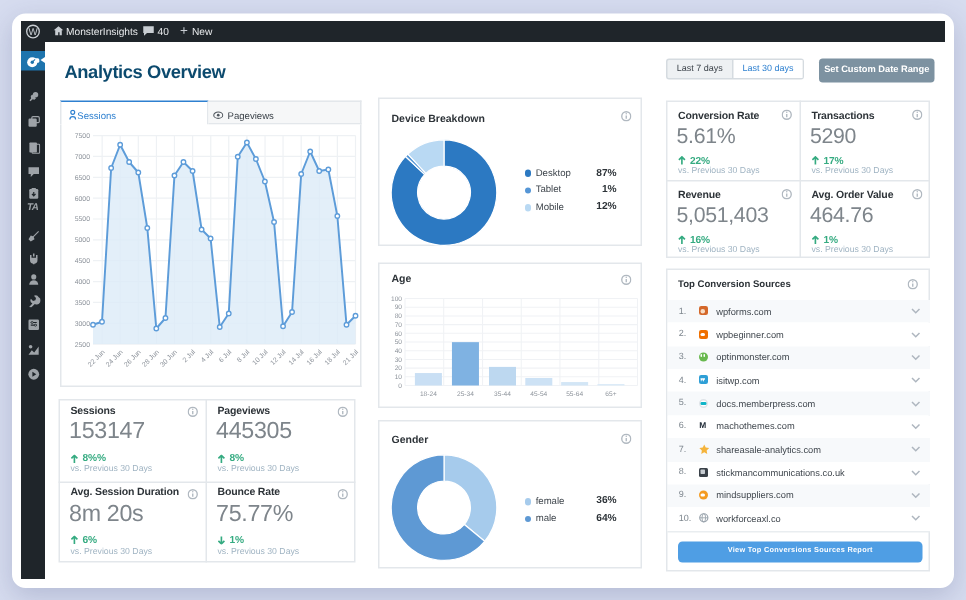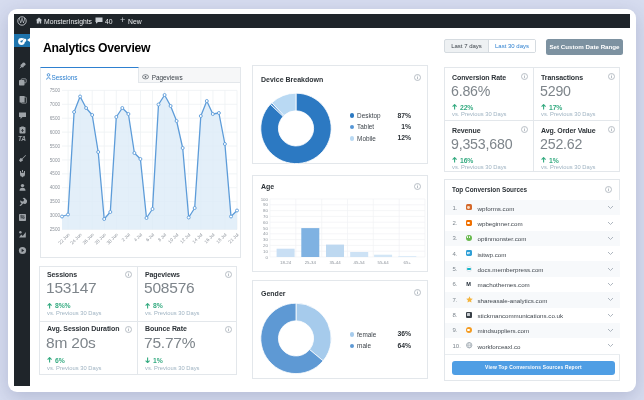--- a/index.html
+++ b/index.html
@@ -85,21 +85,21 @@
           <circle cx="2.4" cy="2.2" r="1.2" fill="#9ea3a8"></circle>
         </svg></div>
       <div style="position:absolute;left:4px;top:212.5px;width:9px;height:9px"><svg width="9" height="9">
           <circle cx="4.5" cy="4.5" r="3.6" fill="#9ea3a8"></circle>
           <polygon points="3.6,2.8 6.2,4.5 3.6,6.2" fill="#1f252a"></polygon>
         </svg></div>
 </div>
 
 <div class="abs" style="left:16px;top:14px;width:599.8px;height:357.8px;background:#fff"></div>
 
-<div class="abs" style="left:29px;top:26.5px;font-size:12.2px;font-weight:bold;color:#000000;letter-spacing:-0.25px">Analytics Overview</div>
+<div class="abs" style="left:29px;top:26.5px;font-size:12.2px;font-weight:bold;color:#0c4a6e;letter-spacing:-0.25px">Analytics Overview</div>
 
 <div class="abs" style="left:430px;top:24.5px;width:92px;height:14px;border:1px solid #d5dbe0;border-radius:2px;background:#eef1f3">
   <div class="abs" style="left:0;top:0;width:43px;height:12px;line-height:12px;text-align:center;font-size:6px;color:#3c434a">Last 7 days</div>
   <div class="abs" style="left:43px;top:0;width:47px;height:12px;background:#fff;line-height:12px;text-align:center;font-size:6px;color:#2e80d0;border-left:1px solid #d5dbe0">Last 30 days</div>
 </div>
 <div class="abs" style="left:532px;top:25px;width:77px;height:16px;background:#7d92a1;border-radius:2.5px;line-height:16px;text-align:center;font-size:6.2px;font-weight:bold;color:#fff">Set Custom Date Range</div>
 
 <div class="abs" style="left:26px;top:53px;width:201px;height:16px">
   <div class="abs" style="left:0;top:0;width:98.7px;height:16px;background:#fff;border-top:1.6px solid #2e80d0;border-left:1px solid #e3e7eb;border-right:1px solid #e3e7eb">
     <svg width="5" height="7" style="position:absolute;left:4.5px;top:5px">
@@ -217,21 +217,21 @@
 <div style="position:absolute;left:16px;top:36px;font-size:6.8px;font-weight:bold;color:#35ab81;letter-spacing:-0.1px">8%%</div>
 <div style="position:absolute;left:8px;top:43.8px;font-size:5.8px;color:#9fb3c2">vs. Previous 30 Days</div>
 <svg width="7" height="7" style="position:absolute;left:85.5px;top:5px">
         <circle cx="3.5" cy="3.5" r="3" fill="none" stroke="#b0b8c0" stroke-width="0.9"></circle>
         <line x1="3.5" y1="3" x2="3.5" y2="5.2" stroke="#b0b8c0" stroke-width="0.9"></line>
         <circle cx="3.5" cy="1.9" r="0.5" fill="#b0b8c0"></circle>
       </svg>
 </div>
 <div style="position:absolute;left:123px;top:252px;width:100px;height:54.8px">
 <div style="position:absolute;left:8px;top:4.6px;font-size:7px;font-weight:bold;color:#2d3338;letter-spacing:-0.1px">Pageviews</div>
-<div style="position:absolute;left:7px;top:12.8px;font-size:15.5px;color:#7e858b;letter-spacing:-0.2px">508576</div>
+<div style="position:absolute;left:7px;top:12.8px;font-size:15.5px;color:#7e858b;letter-spacing:-0.2px">445305</div>
 <svg width="6" height="6" style="position:absolute;left:8px;top:36.6px">
         <path d="M2.6 5.6 V0.8 M0.6 2.6 L2.6 0.6 L4.6 2.6" fill="none" stroke="#35ab81" stroke-width="1.1"></path>
       </svg>
 <div style="position:absolute;left:16px;top:36px;font-size:6.8px;font-weight:bold;color:#35ab81;letter-spacing:-0.1px">8%</div>
 <div style="position:absolute;left:8px;top:43.8px;font-size:5.8px;color:#9fb3c2">vs. Previous 30 Days</div>
 <svg width="7" height="7" style="position:absolute;left:87.5px;top:5px">
         <circle cx="3.5" cy="3.5" r="3" fill="none" stroke="#b0b8c0" stroke-width="0.9"></circle>
         <line x1="3.5" y1="3" x2="3.5" y2="5.2" stroke="#b0b8c0" stroke-width="0.9"></line>
         <circle cx="3.5" cy="1.9" r="0.5" fill="#b0b8c0"></circle>
       </svg>
@@ -369,21 +369,21 @@
 <div style="position:absolute;left:7.5px;top:0;font-size:6.4px;color:#3e454c">male</div>
 <div style="position:absolute;right:0;top:-0.4px;font-size:6.8px;font-weight:bold;color:#2d3338">64%</div>
 </div>
 </div>
 
 <div class="abs" style="left:430px;top:52.5px;width:176px;height:105.9px;background:#fff;border:1px solid #e3e7eb"></div>
 <div class="abs" style="left:519px;top:52.5px;width:1px;height:105.9px;background:#e3e7eb"></div>
 <div class="abs" style="left:430px;top:105.7px;width:176px;height:1px;background:#e3e7eb"></div>
 <div style="position:absolute;left:430px;top:53.5px;width:89px;height:54.8px">
 <div style="position:absolute;left:8px;top:6.8px;font-size:7px;font-weight:bold;color:#2d3338;letter-spacing:-0.1px">Conversion Rate</div>
-<div style="position:absolute;left:7px;top:15.0px;font-size:14.2px;color:#7e858b;letter-spacing:-0.2px">6.86%</div>
+<div style="position:absolute;left:7px;top:15.0px;font-size:14.2px;color:#7e858b;letter-spacing:-0.2px">5.61%</div>
 <svg width="6" height="6" style="position:absolute;left:8px;top:36.6px">
         <path d="M2.6 5.6 V0.8 M0.6 2.6 L2.6 0.6 L4.6 2.6" fill="none" stroke="#35ab81" stroke-width="1.1"></path>
       </svg>
 <div style="position:absolute;left:16px;top:36px;font-size:6.8px;font-weight:bold;color:#35ab81;letter-spacing:-0.1px">22%</div>
 <div style="position:absolute;left:8px;top:43.8px;font-size:5.8px;color:#9fb3c2">vs. Previous 30 Days</div>
 <svg width="7" height="7" style="position:absolute;left:76.5px;top:5px">
         <circle cx="3.5" cy="3.5" r="3" fill="none" stroke="#b0b8c0" stroke-width="0.9"></circle>
         <line x1="3.5" y1="3" x2="3.5" y2="5.2" stroke="#b0b8c0" stroke-width="0.9"></line>
         <circle cx="3.5" cy="1.9" r="0.5" fill="#b0b8c0"></circle>
       </svg>
@@ -397,35 +397,35 @@
 <div style="position:absolute;left:16px;top:36px;font-size:6.8px;font-weight:bold;color:#35ab81;letter-spacing:-0.1px">17%</div>
 <div style="position:absolute;left:8px;top:43.8px;font-size:5.8px;color:#9fb3c2">vs. Previous 30 Days</div>
 <svg width="7" height="7" style="position:absolute;left:74.5px;top:5px">
         <circle cx="3.5" cy="3.5" r="3" fill="none" stroke="#b0b8c0" stroke-width="0.9"></circle>
         <line x1="3.5" y1="3" x2="3.5" y2="5.2" stroke="#b0b8c0" stroke-width="0.9"></line>
         <circle cx="3.5" cy="1.9" r="0.5" fill="#b0b8c0"></circle>
       </svg>
 </div>
 <div style="position:absolute;left:430px;top:106.7px;width:89px;height:54.8px">
 <div style="position:absolute;left:8px;top:6.8px;font-size:7px;font-weight:bold;color:#2d3338;letter-spacing:-0.1px">Revenue</div>
-<div style="position:absolute;left:7px;top:15.0px;font-size:14.2px;color:#7e858b;letter-spacing:-0.2px">9,353,680</div>
+<div style="position:absolute;left:7px;top:15.0px;font-size:14.2px;color:#7e858b;letter-spacing:-0.2px">5,051,403</div>
 <svg width="6" height="6" style="position:absolute;left:8px;top:36.6px">
         <path d="M2.6 5.6 V0.8 M0.6 2.6 L2.6 0.6 L4.6 2.6" fill="none" stroke="#35ab81" stroke-width="1.1"></path>
       </svg>
 <div style="position:absolute;left:16px;top:36px;font-size:6.8px;font-weight:bold;color:#35ab81;letter-spacing:-0.1px">16%</div>
 <div style="position:absolute;left:8px;top:43.8px;font-size:5.8px;color:#9fb3c2">vs. Previous 30 Days</div>
 <svg width="7" height="7" style="position:absolute;left:76.5px;top:5px">
         <circle cx="3.5" cy="3.5" r="3" fill="none" stroke="#b0b8c0" stroke-width="0.9"></circle>
         <line x1="3.5" y1="3" x2="3.5" y2="5.2" stroke="#b0b8c0" stroke-width="0.9"></line>
         <circle cx="3.5" cy="1.9" r="0.5" fill="#b0b8c0"></circle>
       </svg>
 </div>
 <div style="position:absolute;left:519px;top:106.7px;width:87px;height:54.8px">
 <div style="position:absolute;left:8px;top:6.8px;font-size:7px;font-weight:bold;color:#2d3338;letter-spacing:-0.1px">Avg. Order Value</div>
-<div style="position:absolute;left:7px;top:15.0px;font-size:14.2px;color:#7e858b;letter-spacing:-0.2px">252.62</div>
+<div style="position:absolute;left:7px;top:15.0px;font-size:14.2px;color:#7e858b;letter-spacing:-0.2px">464.76</div>
 <svg width="6" height="6" style="position:absolute;left:8px;top:36.6px">
         <path d="M2.6 5.6 V0.8 M0.6 2.6 L2.6 0.6 L4.6 2.6" fill="none" stroke="#35ab81" stroke-width="1.1"></path>
       </svg>
 <div style="position:absolute;left:16px;top:36px;font-size:6.8px;font-weight:bold;color:#35ab81;letter-spacing:-0.1px">1%</div>
 <div style="position:absolute;left:8px;top:43.8px;font-size:5.8px;color:#9fb3c2">vs. Previous 30 Days</div>
 <svg width="7" height="7" style="position:absolute;left:74.5px;top:5px">
         <circle cx="3.5" cy="3.5" r="3" fill="none" stroke="#b0b8c0" stroke-width="0.9"></circle>
         <line x1="3.5" y1="3" x2="3.5" y2="5.2" stroke="#b0b8c0" stroke-width="0.9"></line>
         <circle cx="3.5" cy="1.9" r="0.5" fill="#b0b8c0"></circle>
       </svg>

